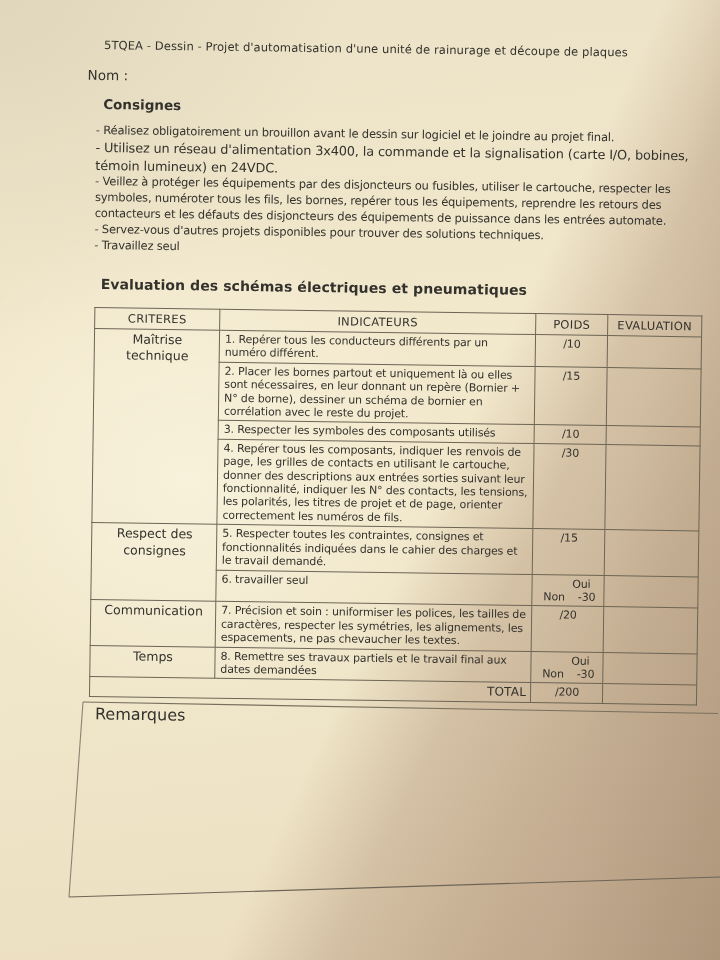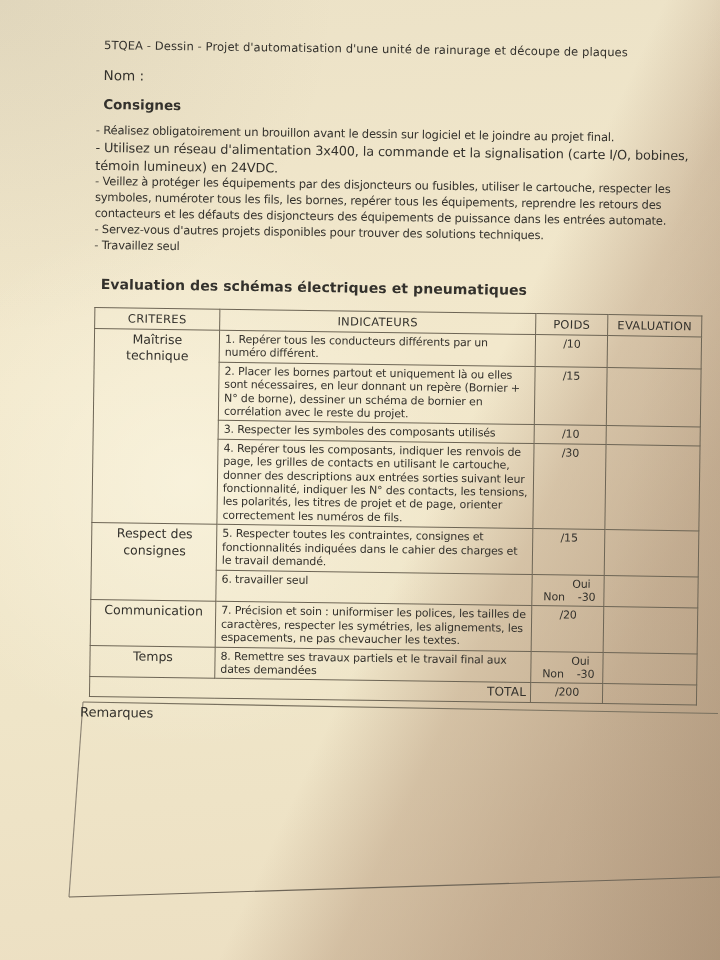--- a/index.html
+++ b/index.html
@@ -13,21 +13,21 @@
       radial-gradient(circle at 0% 0%, rgba(120,110,90,0.10), rgba(120,110,90,0) 28%),
       linear-gradient(175deg,#ece2c7 0%,#f2e8cc 38%,#efe5c8 70%,#ecdfc2 100%);
   }
   .sheet{
     position:absolute;inset:0;
     transform:rotate(0.8deg);
     transform-origin:100px 50px;
   }
   .abs{position:absolute;}
   .doc-header{left:104px;top:38px;font-size:11.5px;letter-spacing:0.1px;white-space:nowrap;}
-  .nom{left:104px;top:67px;font-size:13.5px;}
+  .nom{left:88px;top:67px;font-size:13.5px;}
   .consignes-title{left:104px;top:96px;font-size:13.5px;font-weight:bold;}
   .consignes{left:97px;top:123px;width:618px;font-size:11.5px;line-height:1.38;letter-spacing:-0.2px;}
   .consignes div{margin:0;}
   .consignes div:nth-child(2){font-size:12.8px;letter-spacing:-0.1px;}
   .eval-title{left:104px;top:276px;font-size:14px;font-weight:bold;letter-spacing:0.1px;}
 
   table.eval{
     position:absolute;left:98px;top:307px;
     border-collapse:collapse;table-layout:fixed;
     width:607px;font-size:11px;line-height:1.22;letter-spacing:-0.15px;
@@ -44,21 +44,21 @@
   col.c-eval{width:94px;}
   tr.head th{text-align:center;font-size:11.5px;padding:3px 2px;letter-spacing:0.3px;}
   td.crit{vertical-align:middle;text-align:center;font-size:12.5px;line-height:1.3;letter-spacing:0;}
   td.poids{text-align:center;padding-right:6px;}
   td.poids .oui{text-align:right;padding-right:9px;}
   td.poids .nonline{display:flex;justify-content:flex-end;gap:13px;padding-right:4px;}
   td.totalcell{text-align:right;font-size:12px;padding-right:9px;letter-spacing:0.2px;}
   td.evalcell{min-height:10px;}
 
   .remarks-svg{position:absolute;left:0;top:0;pointer-events:none;}
-  .remarks-label{left:80px;top:705px;font-size:13px;transform:rotate(0.8deg);}
+  .remarks-label{left:95px;top:705px;font-size:16px;transform:rotate(0.8deg);}
 </style>
 </head>
 <body>
 
 <div class="photo">
   <div class="sheet">
 
     <div class="abs doc-header">5TQEA - Dessin - Projet d'automatisation d'une unité de rainurage et découpe de plaques</div>
     <div class="abs nom">Nom :</div>
     <div class="abs consignes-title">Consignes</div>

